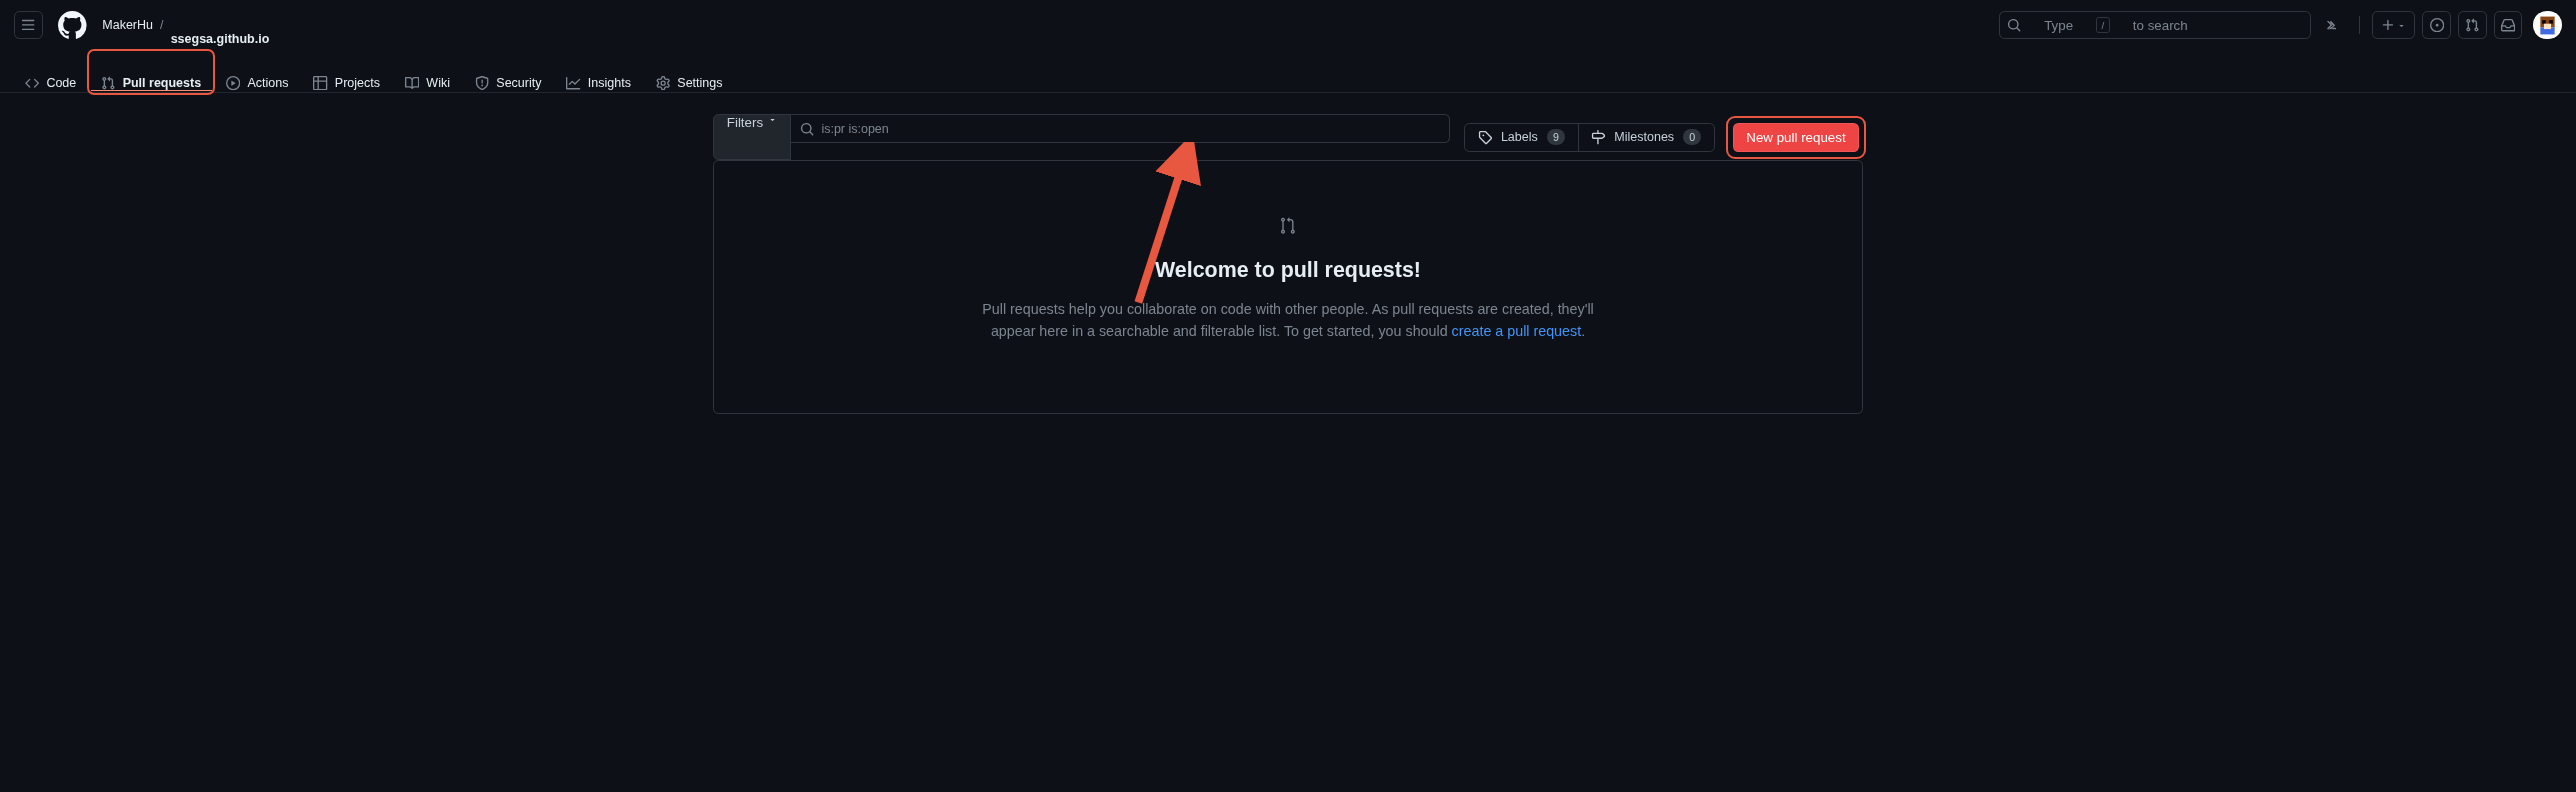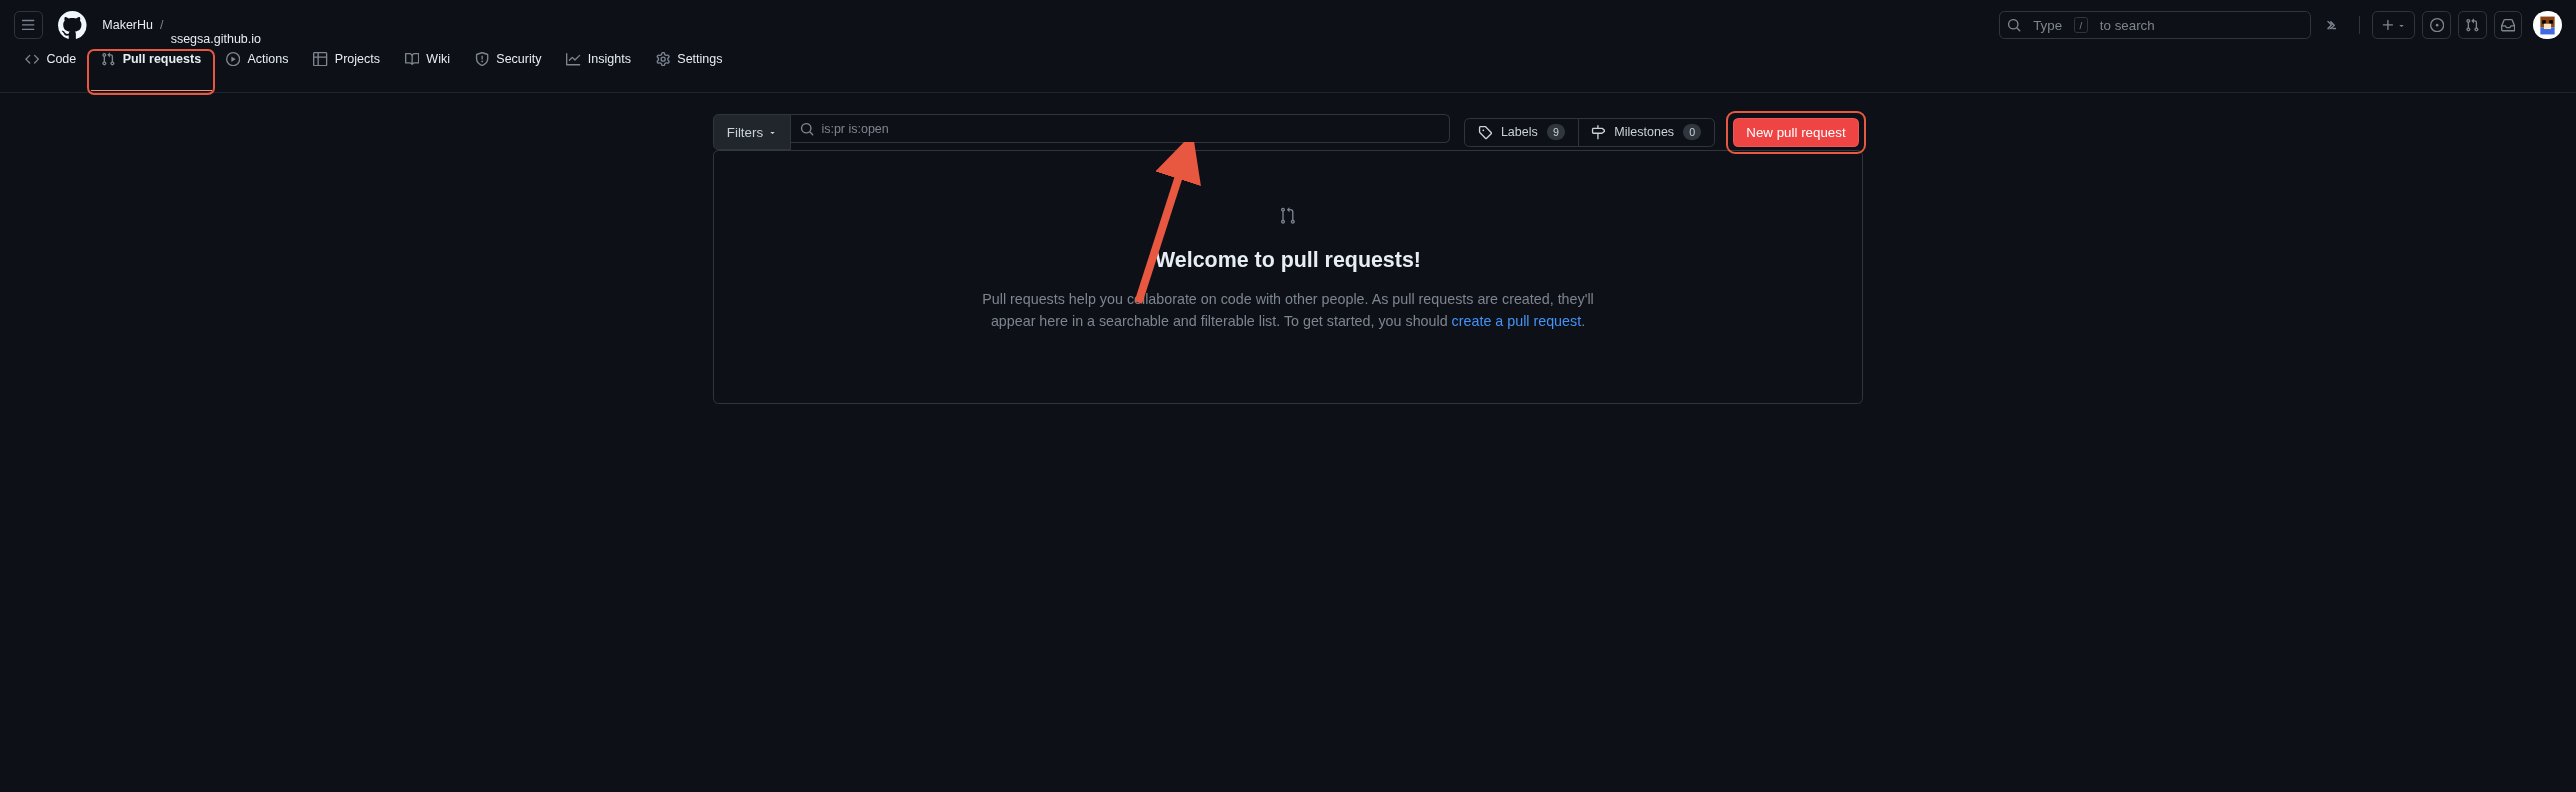--- a/index.html
+++ b/index.html
@@ -45,31 +45,31 @@
 .breadcrumb {
   display: flex;
   align-items: center;
   gap: 7.1px;
   margin-left: 7.1px;
   color: #e6edf3;
   font-size: 12.5px;
 }
 .breadcrumb .owner { color: #e6edf3; }
 .breadcrumb .sep { color: #7d8590; }
-.breadcrumb .repo { color: #e6edf3; font-weight: 400; margin-top: 28px; }
+.breadcrumb .repo { color: #e6edf3; font-weight: 700; margin-top: 28px; }
 .header-spacer { flex: 1; }
 .search-box {
   display: flex;
   align-items: center;
   border: 0.9px solid #30363d;
   border-radius: 5.4px;
   height: 28.6px;
   width: 312px;
   padding: 0 7.1px;
-  gap: 12px;
+  gap: 23px;
   color: #7d8590;
   background: #0d1117;
 }
 .search-box .kbd {
   border: 0.9px solid #30363d;
   border-radius: 2.7px;
   padding: 0 4.5px;
   font-size: 9.8px;
   height: 16px;
   display: flex;
@@ -119,21 +119,21 @@
 .repo-nav {
   display: flex;
   align-items: center;
   border-bottom: 0.9px solid #21262d;
   padding: 0 14.3px;
   gap: 3.6px;
   height: 43px;
 }
 .nav-item {
   display: flex;
-  align-items: flex-start;
+  align-items: flex-end;
   gap: 7.1px;
   padding: 0 10.7px;
   height: 39px;
   color: #e6edf3;
   border-bottom: 1.8px solid transparent;
   margin-bottom: -0.9px;
   position: relative;
 }
 .nav-item.active {
   border-bottom: 1.8px solid #fd8c73;
@@ -155,26 +155,26 @@
   margin: 0 auto;
   padding: 21.4px 14.3px;
 }
 .toolbar {
   display: flex;
   align-items: center;
   gap: 14.3px;
 }
 .filters-btn {
   display: flex;
-  align-items: center;
+  align-items: flex-start;
   gap: 5.4px;
   background: #21262d;
   border: 0.9px solid #30363d;
   border-radius: 5.4px 0 0 5.4px;
-  height: 36px;
+  height: 46px;
   padding: 0 12.5px;
   color: #c9d1d9;
 }
 .filters-search-group {
   display: flex;
   flex: 1;
 }
 .filter-input-wrap {
   flex: 1;
   display: flex;

